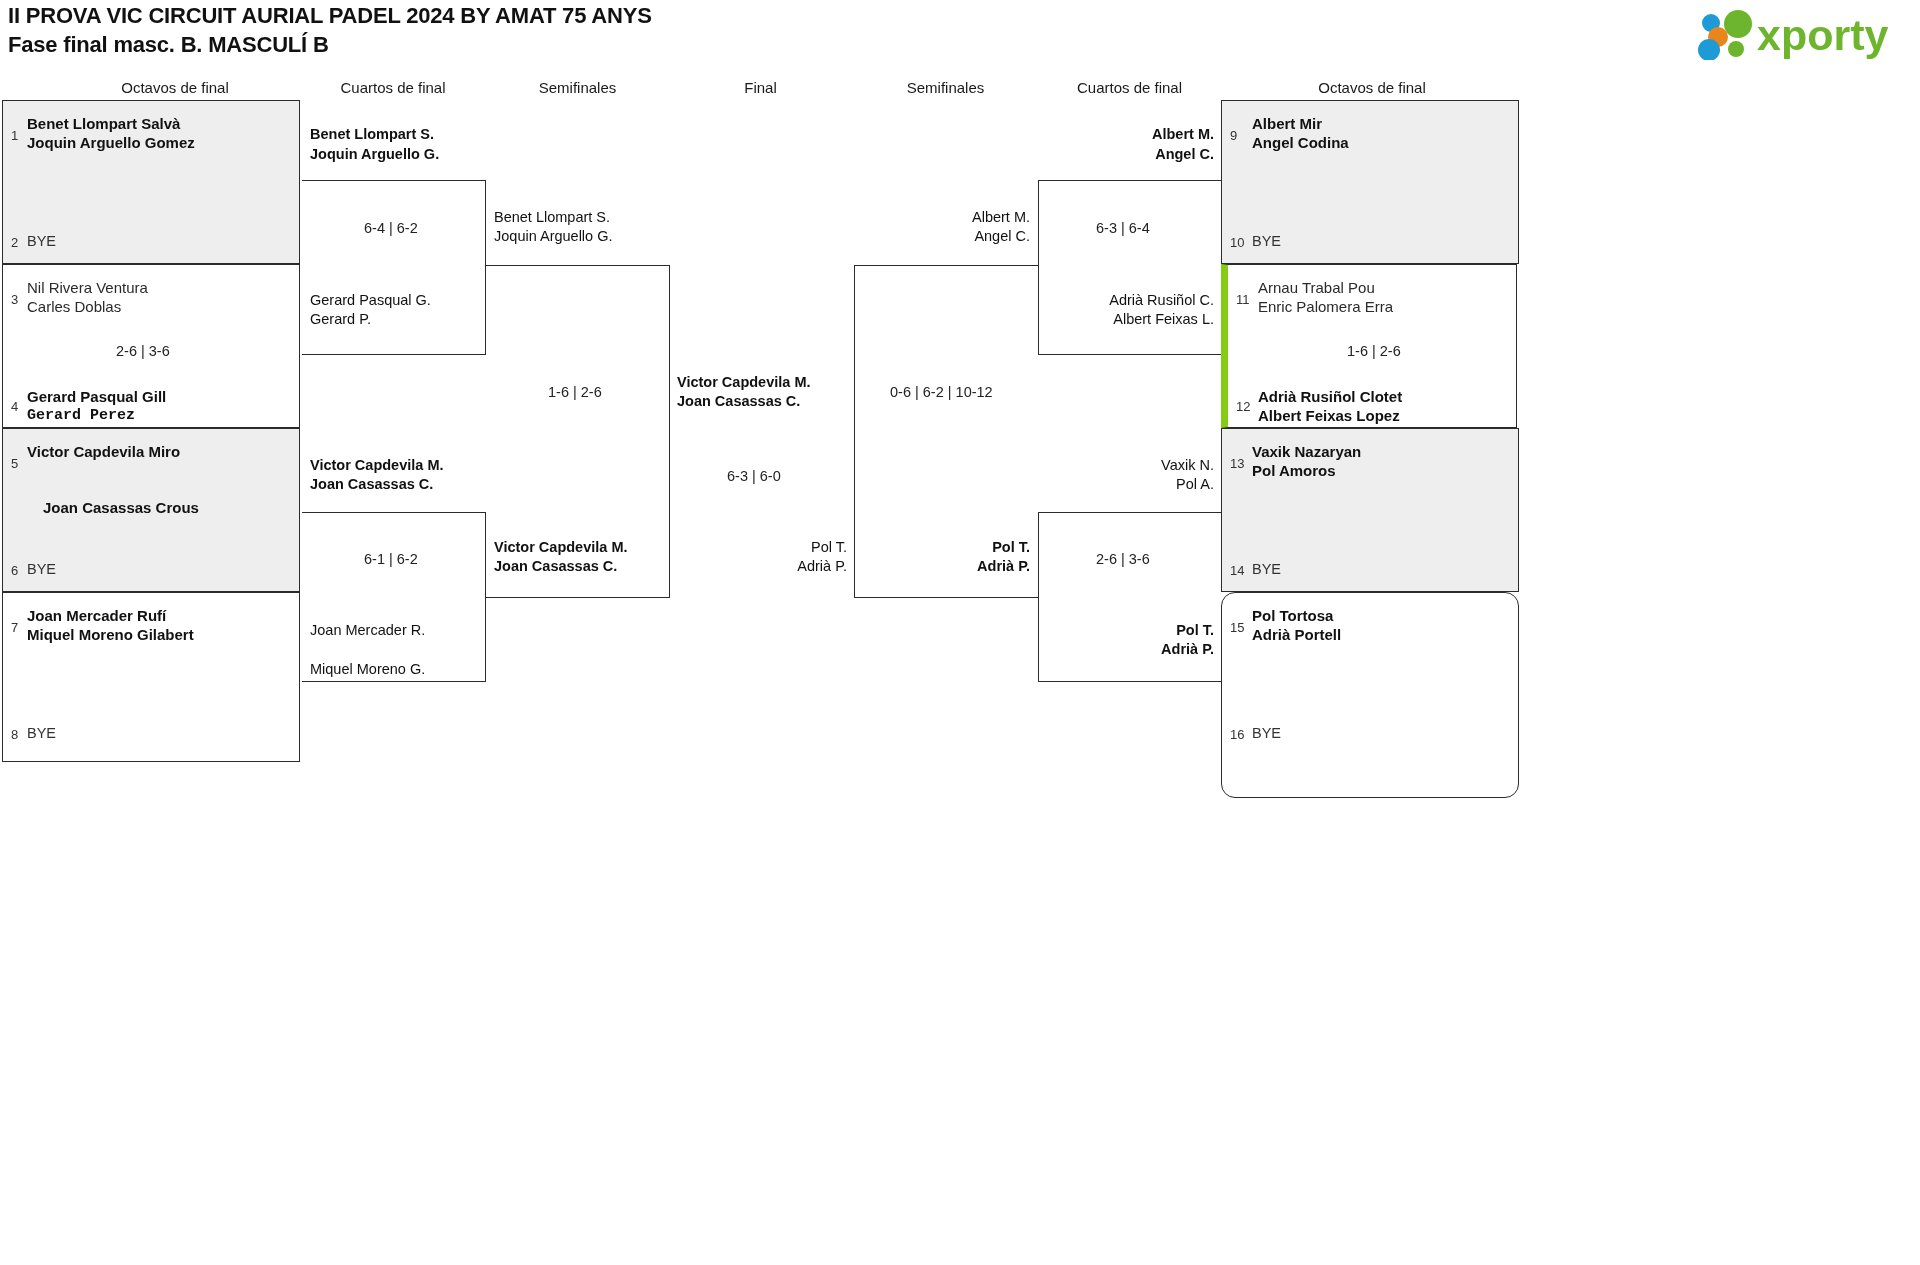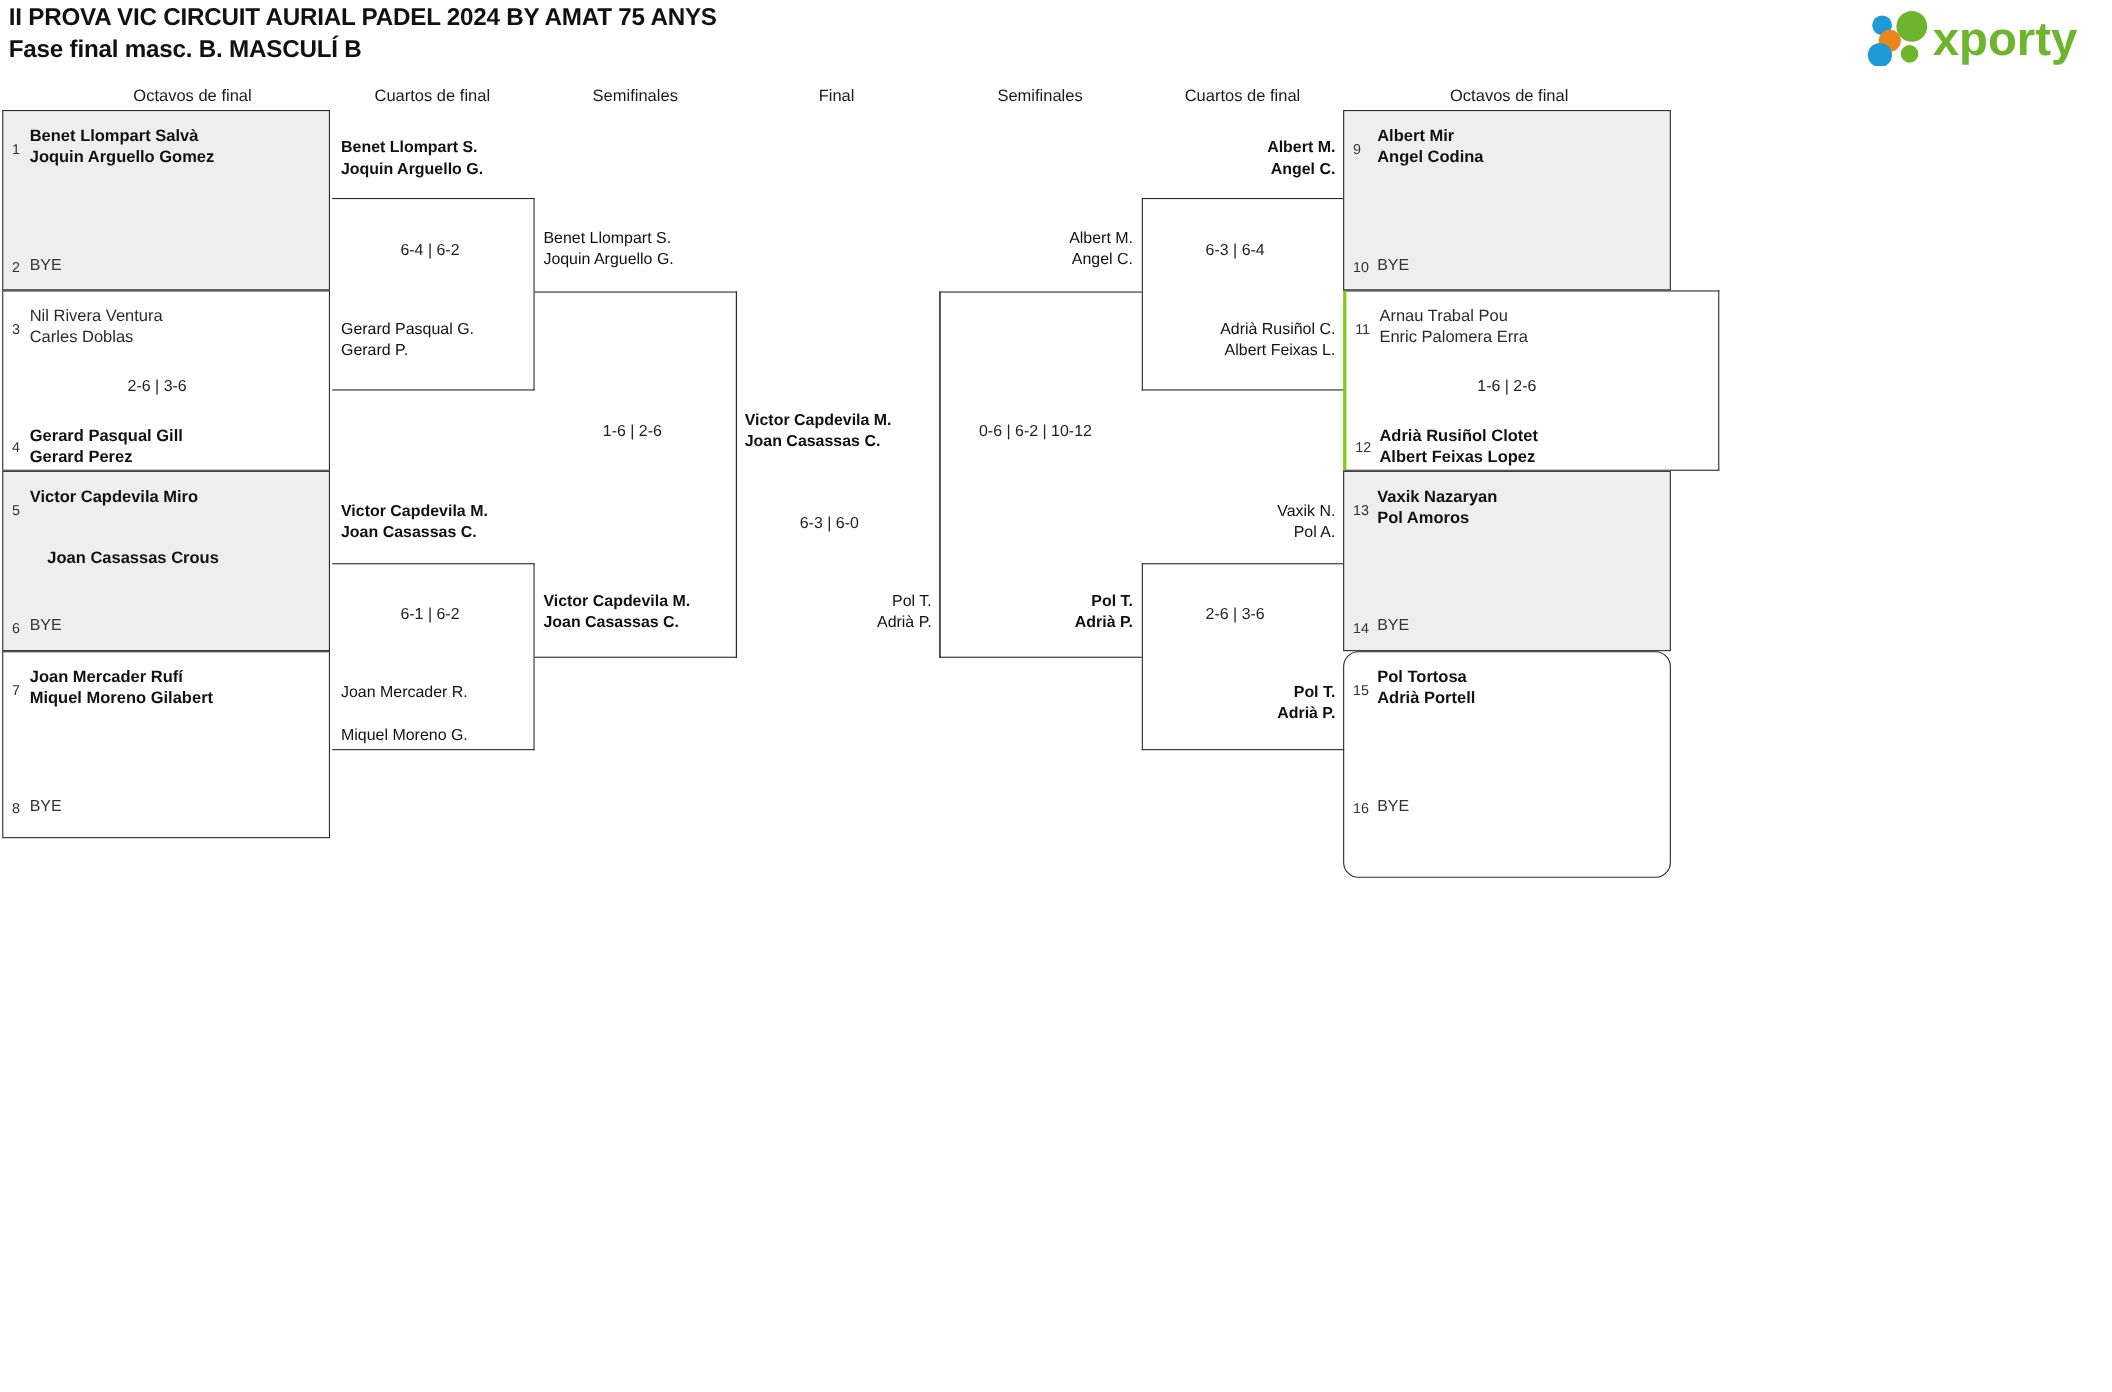--- a/index.html
+++ b/index.html
@@ -103,21 +103,21 @@
     <div class="bye" style="left:24px; top:132px;">BYE</div>
   </div>
 
   <div class="seedcell" style="left:2px; top:264px; width:298px; height:164px; border-left:1px solid #2b2b2b; border-right:1px solid #2b2b2b;">
     <div class="seed-num" style="left:8px; top:28px;">3</div>
     <div class="seed-names lose" style="left:24px; top:13px;">Nil Rivera Ventura</div>
     <div class="seed-names lose" style="left:24px; top:32px;">Carles Doblas</div>
     <div class="score" style="left:113px; top:78px;">2-6 | 3-6</div>
     <div class="seed-num" style="left:8px; top:135px;">4</div>
     <div class="seed-names win" style="left:24px; top:122px;">Gerard Pasqual Gill</div>
-    <div class="seed-names win" style="left:24px; top:141px;">Gerard Perez</div>
+    <div class="seed-names win" style="left:24px; top:141px;font-family:Liberation Mono, monospace;">Gerard Perez</div>
   </div>
 
   <div class="seedcell alt" style="left:2px; top:428px; width:298px; height:164px; border-left:1px solid #2b2b2b; border-right:1px solid #2b2b2b;">
     <div class="seed-num" style="left:8px; top:28px;">5</div>
     <div class="seed-names win" style="left:24px; top:13px;">Victor Capdevila Miro</div>
     <div class="seed-names win" style="left:40px; top:32px;margin-top:37px;">Joan Casassas Crous</div>
     <div class="seed-num" style="left:8px; top:135px;">6</div>
     <div class="bye" style="left:24px; top:132px;">BYE</div>
   </div>
 
@@ -179,21 +179,21 @@
   <div class="team win r" style="left:1064px; top:621px; width:150px;">Pol T.</div>
   <div class="team win r" style="left:1064px; top:640px; width:150px;">Adrià P.</div>
 
   <div class="seedcell alt" style="left:1221px; top:100px; width:298px; height:164px; border-left:1px solid #2b2b2b; border-right:1px solid #2b2b2b;">
     <div class="seed-num" style="left:8px; top:28px;">9</div>
     <div class="seed-names win" style="left:30px; top:13px;">Albert Mir</div>
     <div class="seed-names win" style="left:30px; top:32px;">Angel Codina</div>
     <div class="seed-num" style="left:8px; top:135px;">10</div>
     <div class="bye" style="left:30px; top:132px;">BYE</div>
   </div>
-  <div class="seedcell" style="left:1221px; top:264px; width:342px; height:164px; border-left:3px solid #84cc16; border-right:1px solid #2b2b2b;">
+  <div class="seedcell" style="left:1221px; top:264px; width:296px; height:164px; border-left:7px solid #84cc16; border-right:1px solid #2b2b2b;">
     <div class="seed-num" style="left:8px; top:28px;">11</div>
     <div class="seed-names lose" style="left:30px; top:13px;">Arnau Trabal Pou</div>
     <div class="seed-names lose" style="left:30px; top:32px;">Enric Palomera Erra</div>
     <div class="score" style="left:119px; top:78px;">1-6 | 2-6</div>
     <div class="seed-num" style="left:8px; top:135px;">12</div>
     <div class="seed-names win" style="left:30px; top:122px;">Adrià Rusiñol Clotet</div>
     <div class="seed-names win" style="left:30px; top:141px;">Albert Feixas Lopez</div>
   </div>
   <div class="seedcell alt" style="left:1221px; top:428px; width:298px; height:164px; border-left:1px solid #2b2b2b; border-right:1px solid #2b2b2b;">
     <div class="seed-num" style="left:8px; top:28px;">13</div>

